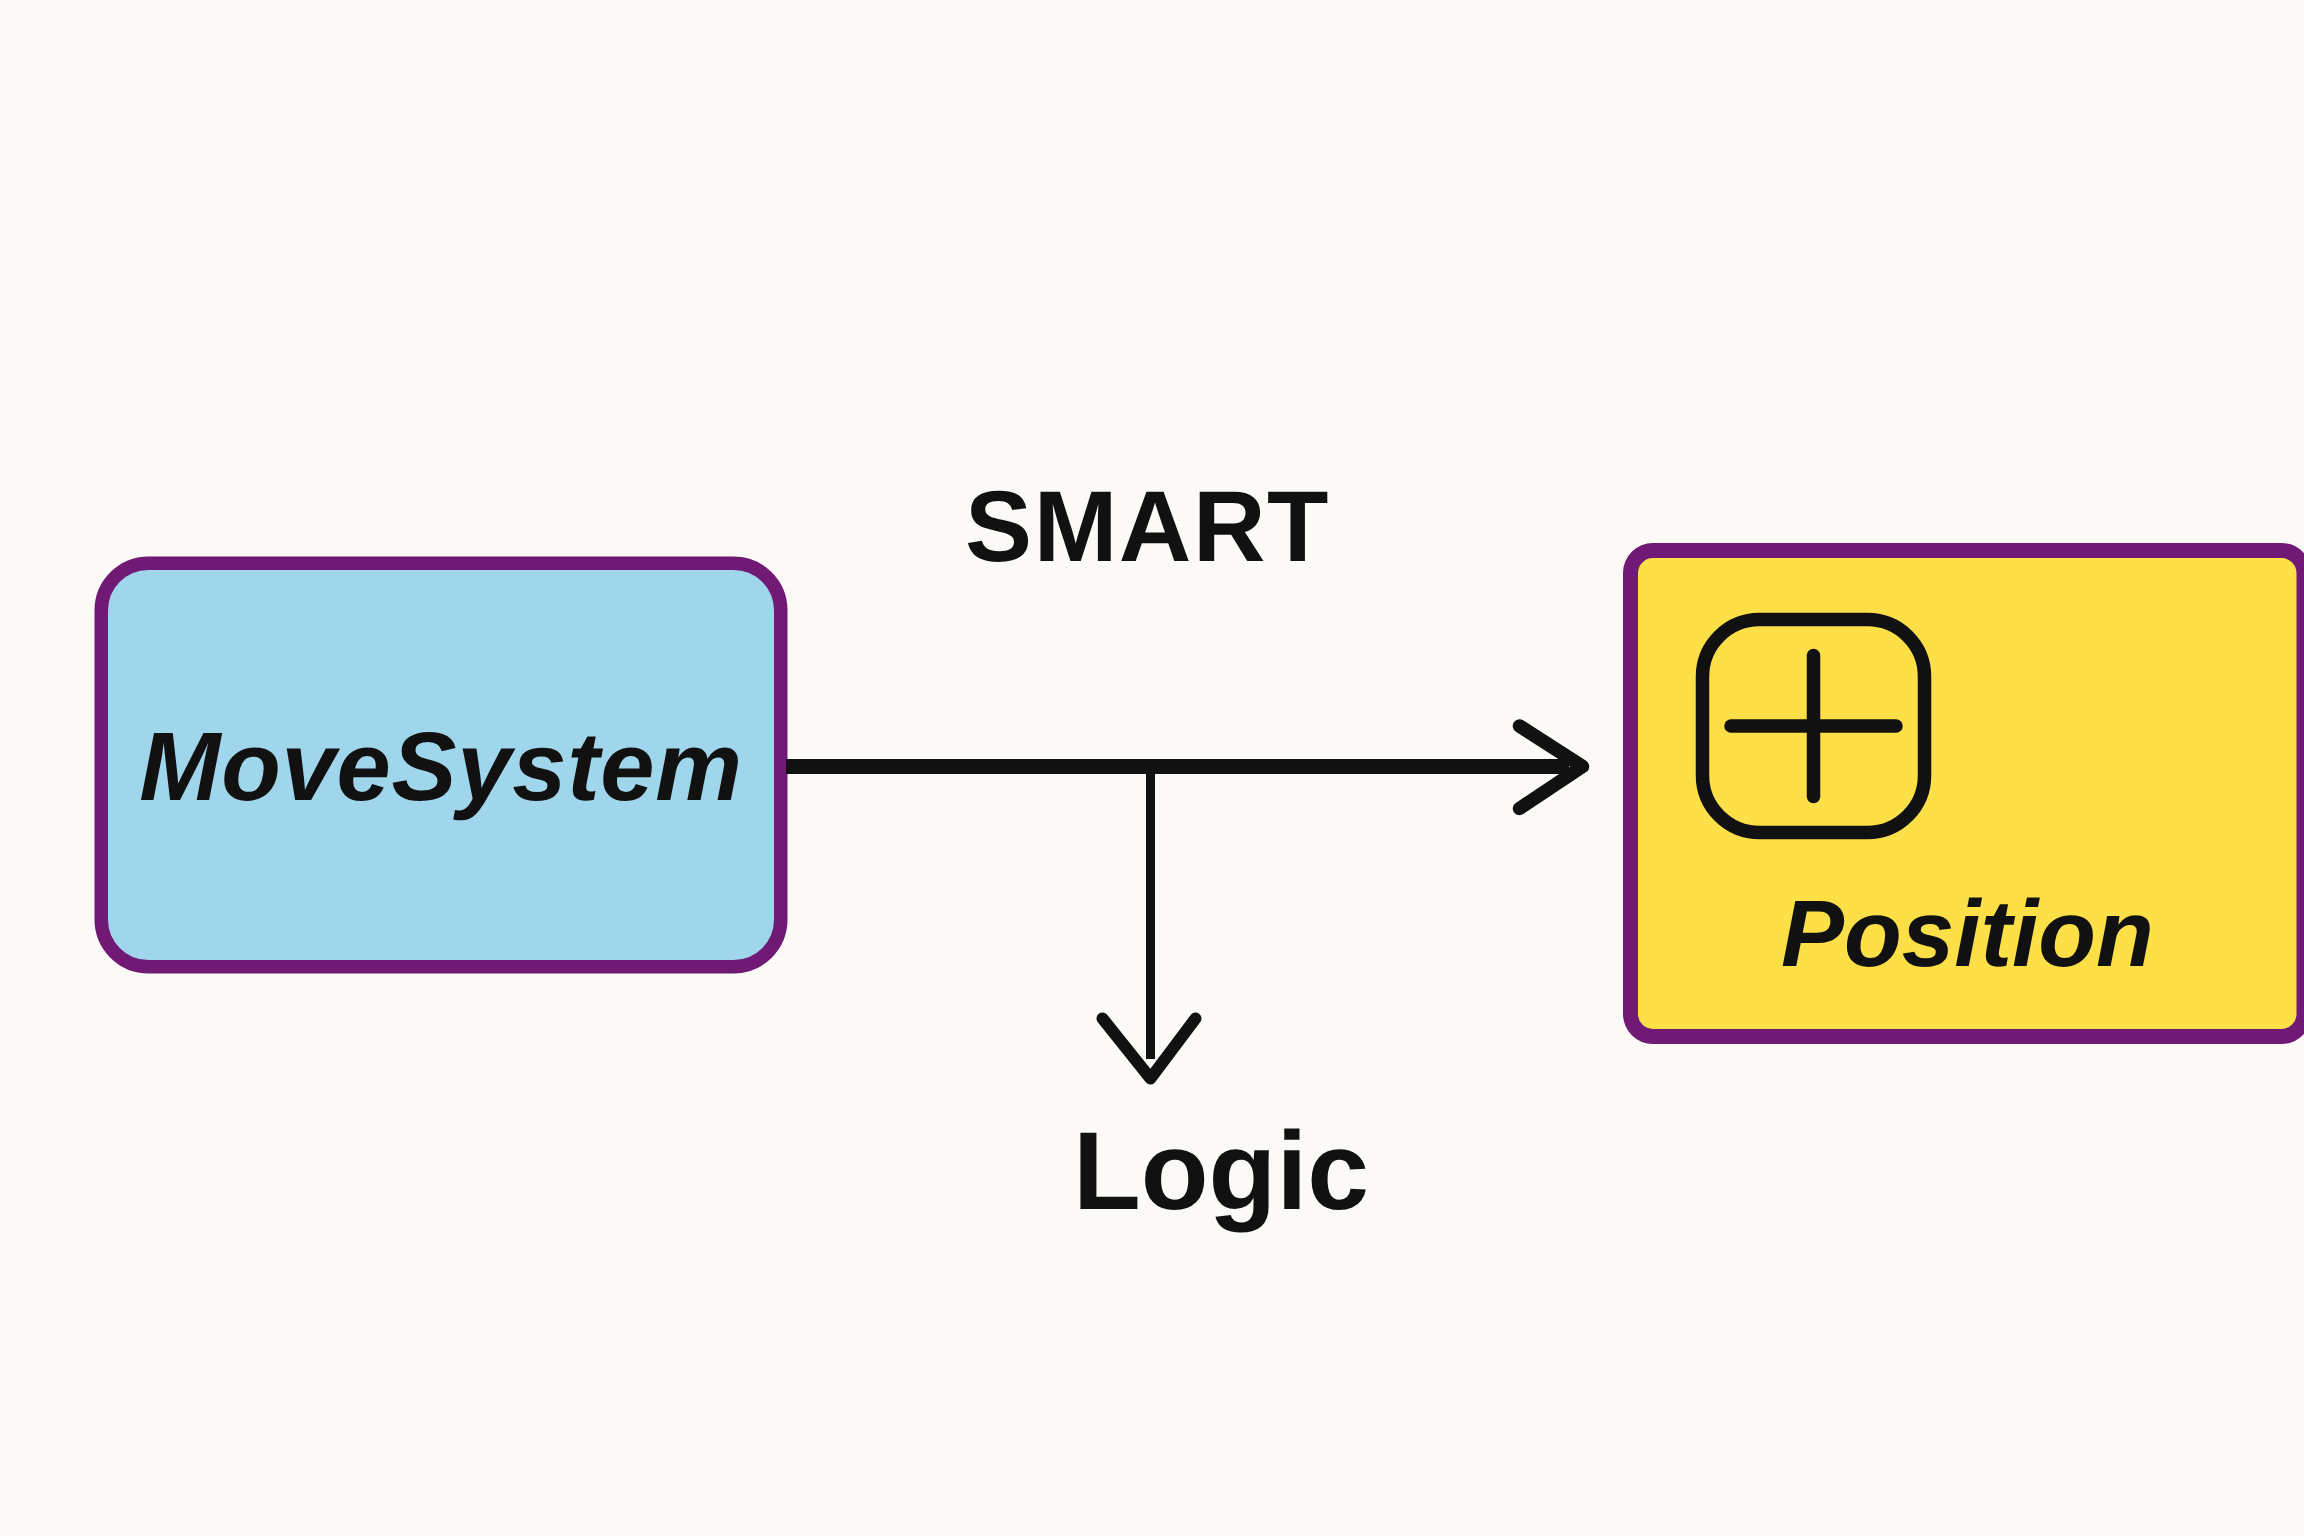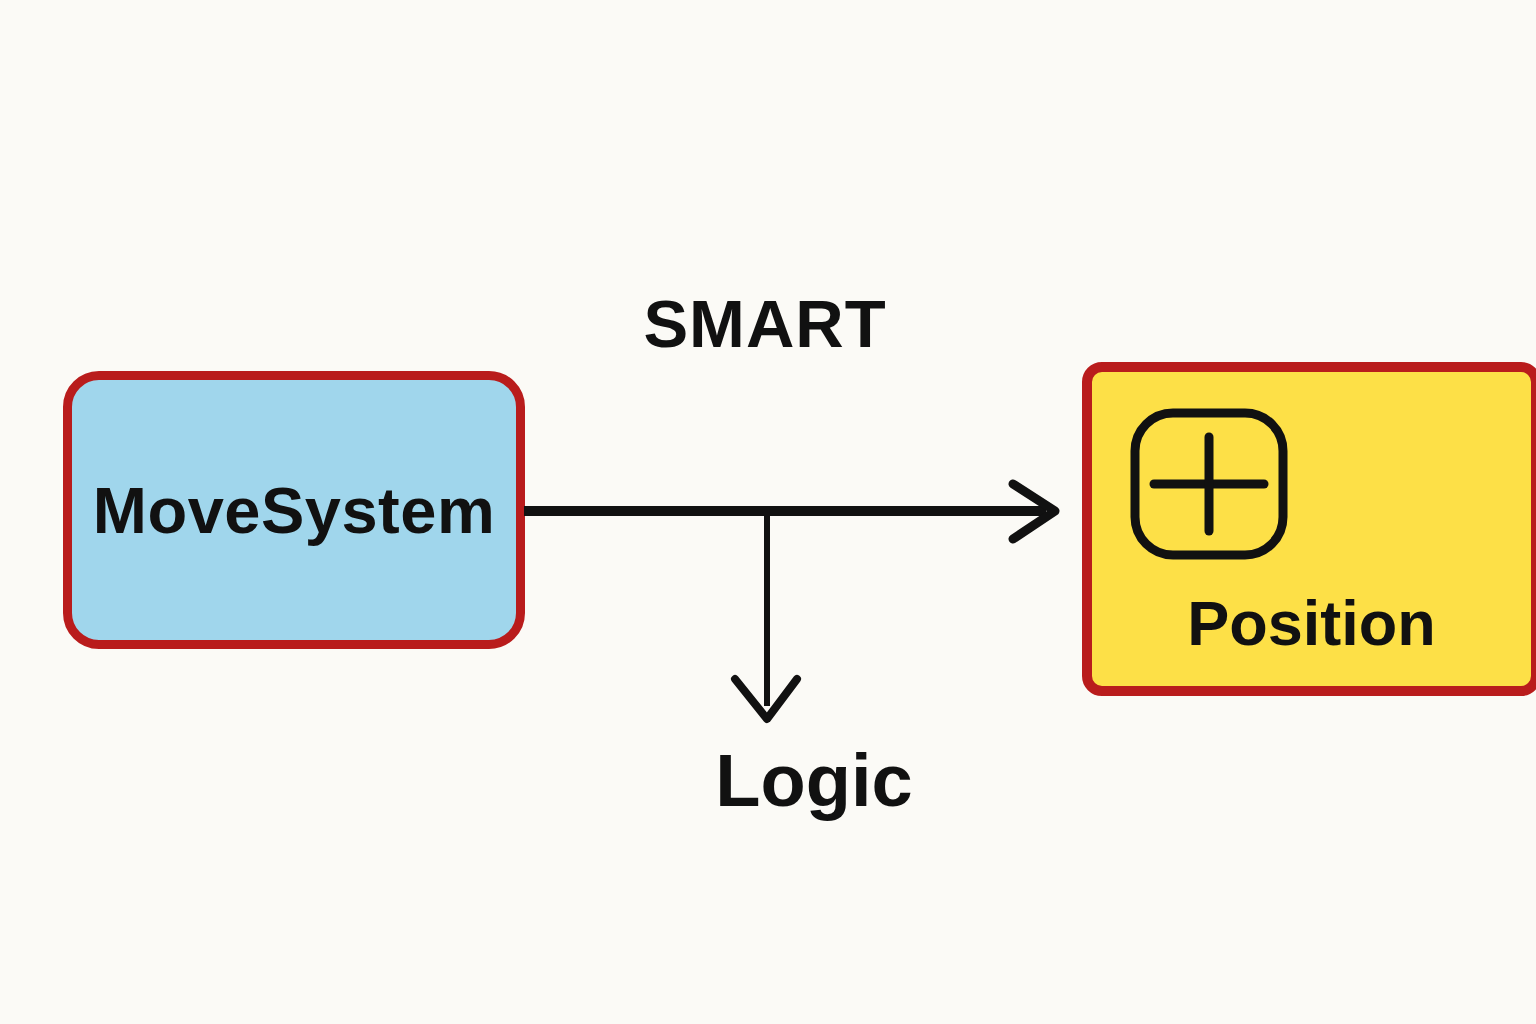--- a/index.html
+++ b/index.html
@@ -13,21 +13,22 @@
     height: 1024px;
     background: #fbfaf6;
     overflow: hidden;
     font-family: "Liberation Sans", "DejaVu Sans", sans-serif;
     color: #111111;
   }
   
   .node {
     position: absolute;
     box-sizing: border-box;
-    border: 9px solid #b91c1c;
+    border: 9px solid #701a75;
+    font-style: italic;
   }
   .node-move {
     left: 63px;
     top: 371px;
     width: 462px;
     height: 278px;
     border-radius: 36px;
     background: #a0d6ec;
     display: flex;
     align-items: center;
@@ -72,21 +73,21 @@
     left: 765px;
     top: 284px;
     transform: translateX(-50%);
     text-align: center;
     font-size: 67px;
     font-weight: 700;
     line-height: 1.18;
     letter-spacing: 1px;
     white-space: nowrap;
   }
-  .arrow-title span { display: block; }
+  .arrow-title span { display: block; margin-top: 28px; }
   .branch-label {
     position: absolute;
     left: 766px;
     top: 738px;
     transform: translateX(-50%);
     font-size: 74px;
     font-weight: 700;
     white-space: nowrap;
     margin-left: 48px;
   }

